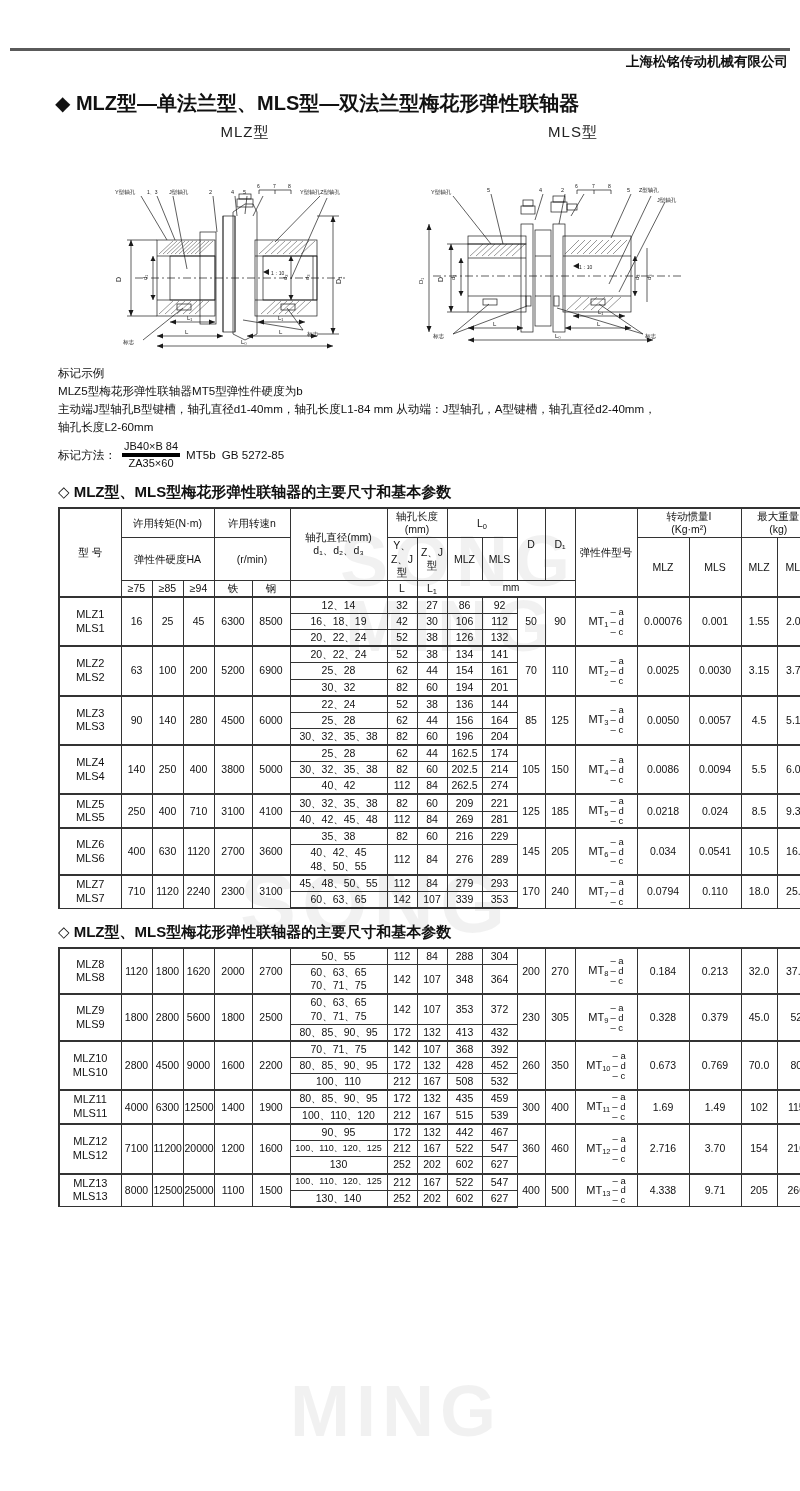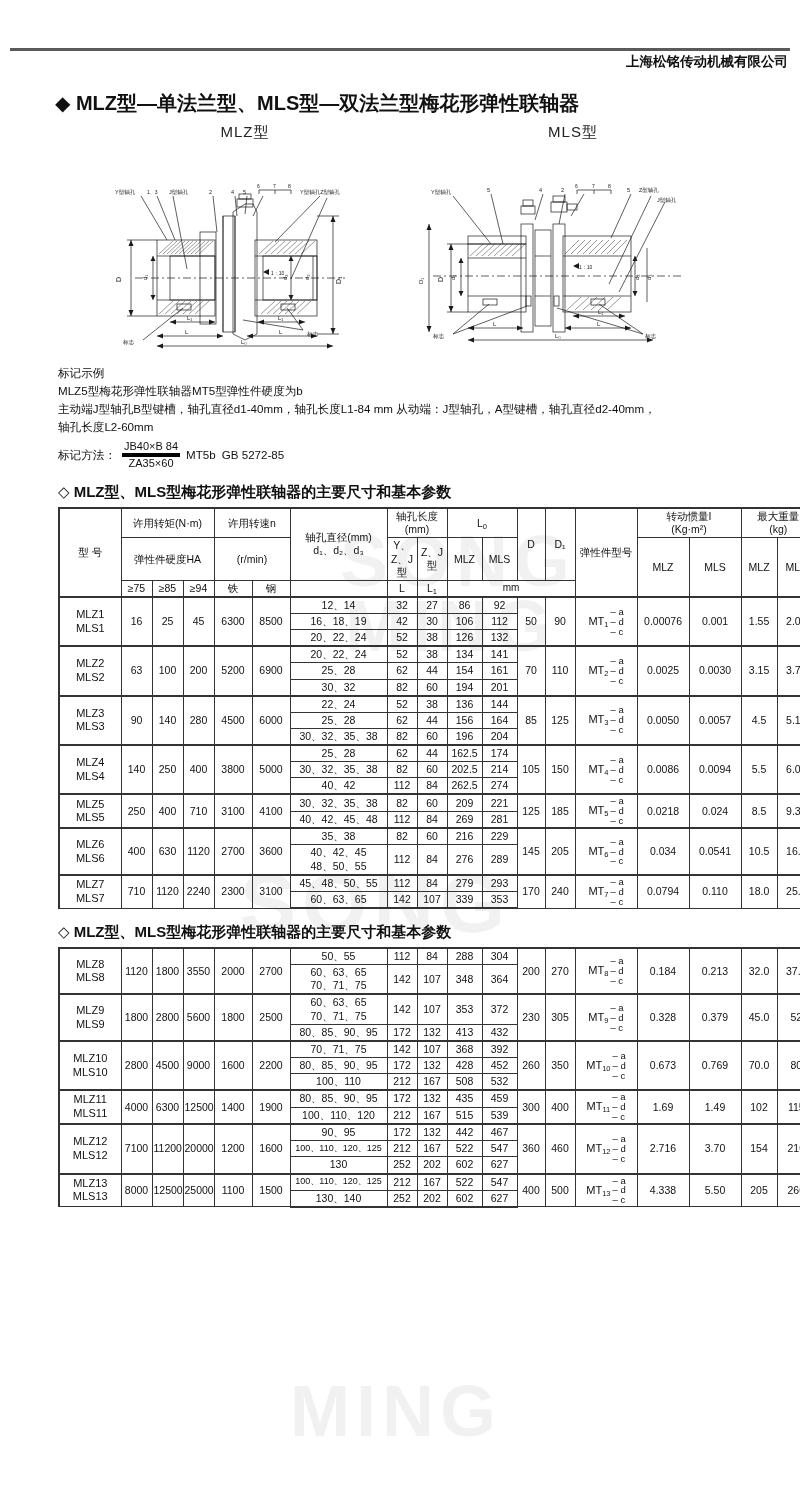--- a/index.html
+++ b/index.html
@@ -937,21 +937,21 @@
           <col style="width:39px">
     </colgroup>
     <tbody id="tbody2">
           <tr>
             <td rowspan="2" class="model thick-l thick-t">
               <div>MLZ8</div>
               <div>MLS8</div>
             </td>
             <td rowspan="2" class=" thick-t">1120</td>
             <td rowspan="2" class=" thick-t">1800</td>
-            <td rowspan="2" class=" thick-t">3550</td>
+            <td rowspan="2" class=" thick-t">1620</td>
             <td rowspan="2" class=" thick-t">2000</td>
             <td rowspan="2" class=" thick-t">2700</td>
             <td class="bore thick-t">
               <div>50、55</div>
             </td>
             <td class="thick-t">112</td>
             <td class="thick-t">84</td>
             <td class="thick-t">288</td>
             <td class="thick-t">304</td>
             <td rowspan="2" class="thick-t">200</td>
@@ -1183,21 +1183,21 @@
             <td rowspan="2" class="thick-t">500</td>
             <td rowspan="2" class="thick-t"><span class="mt">
                 <span>MT<sub>13</sub></span>
                 <span class="abc">
                   <span>– a</span>
                   <span>– d</span>
                   <span>– c</span>
                 </span>
               </span></td>
             <td rowspan="2" class="thick-t">4.338</td>
-            <td rowspan="2" class="thick-t">5.50</td>
+            <td rowspan="2" class="thick-t">9.71</td>
             <td rowspan="2" class="thick-t">205</td>
             <td rowspan="2" class="thick-r  thick-t">260</td>
           </tr>
           <tr>
             <td class="bore thick-b">
               <div>130、140</div>
             </td>
             <td class="thick-b">252</td>
             <td class="thick-b">202</td>
             <td class="thick-b">602</td>

